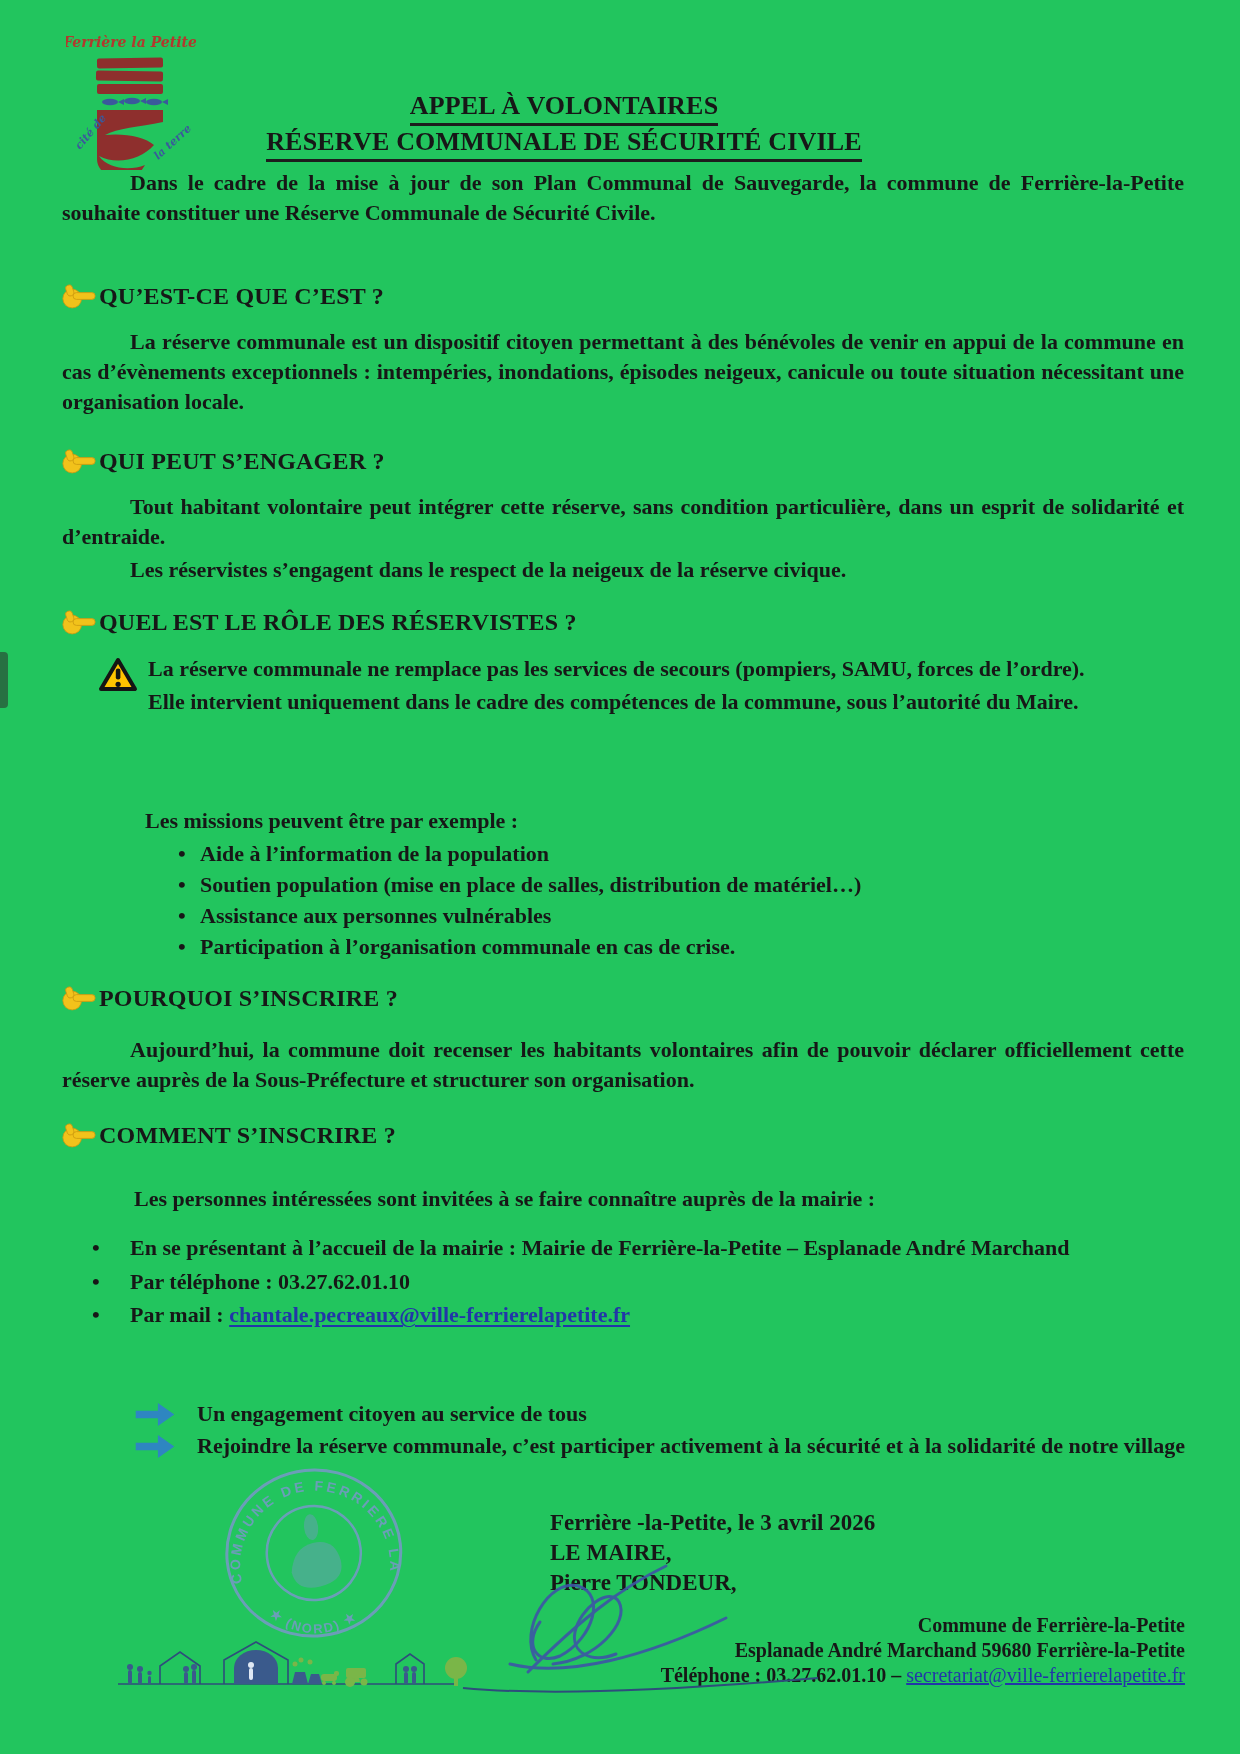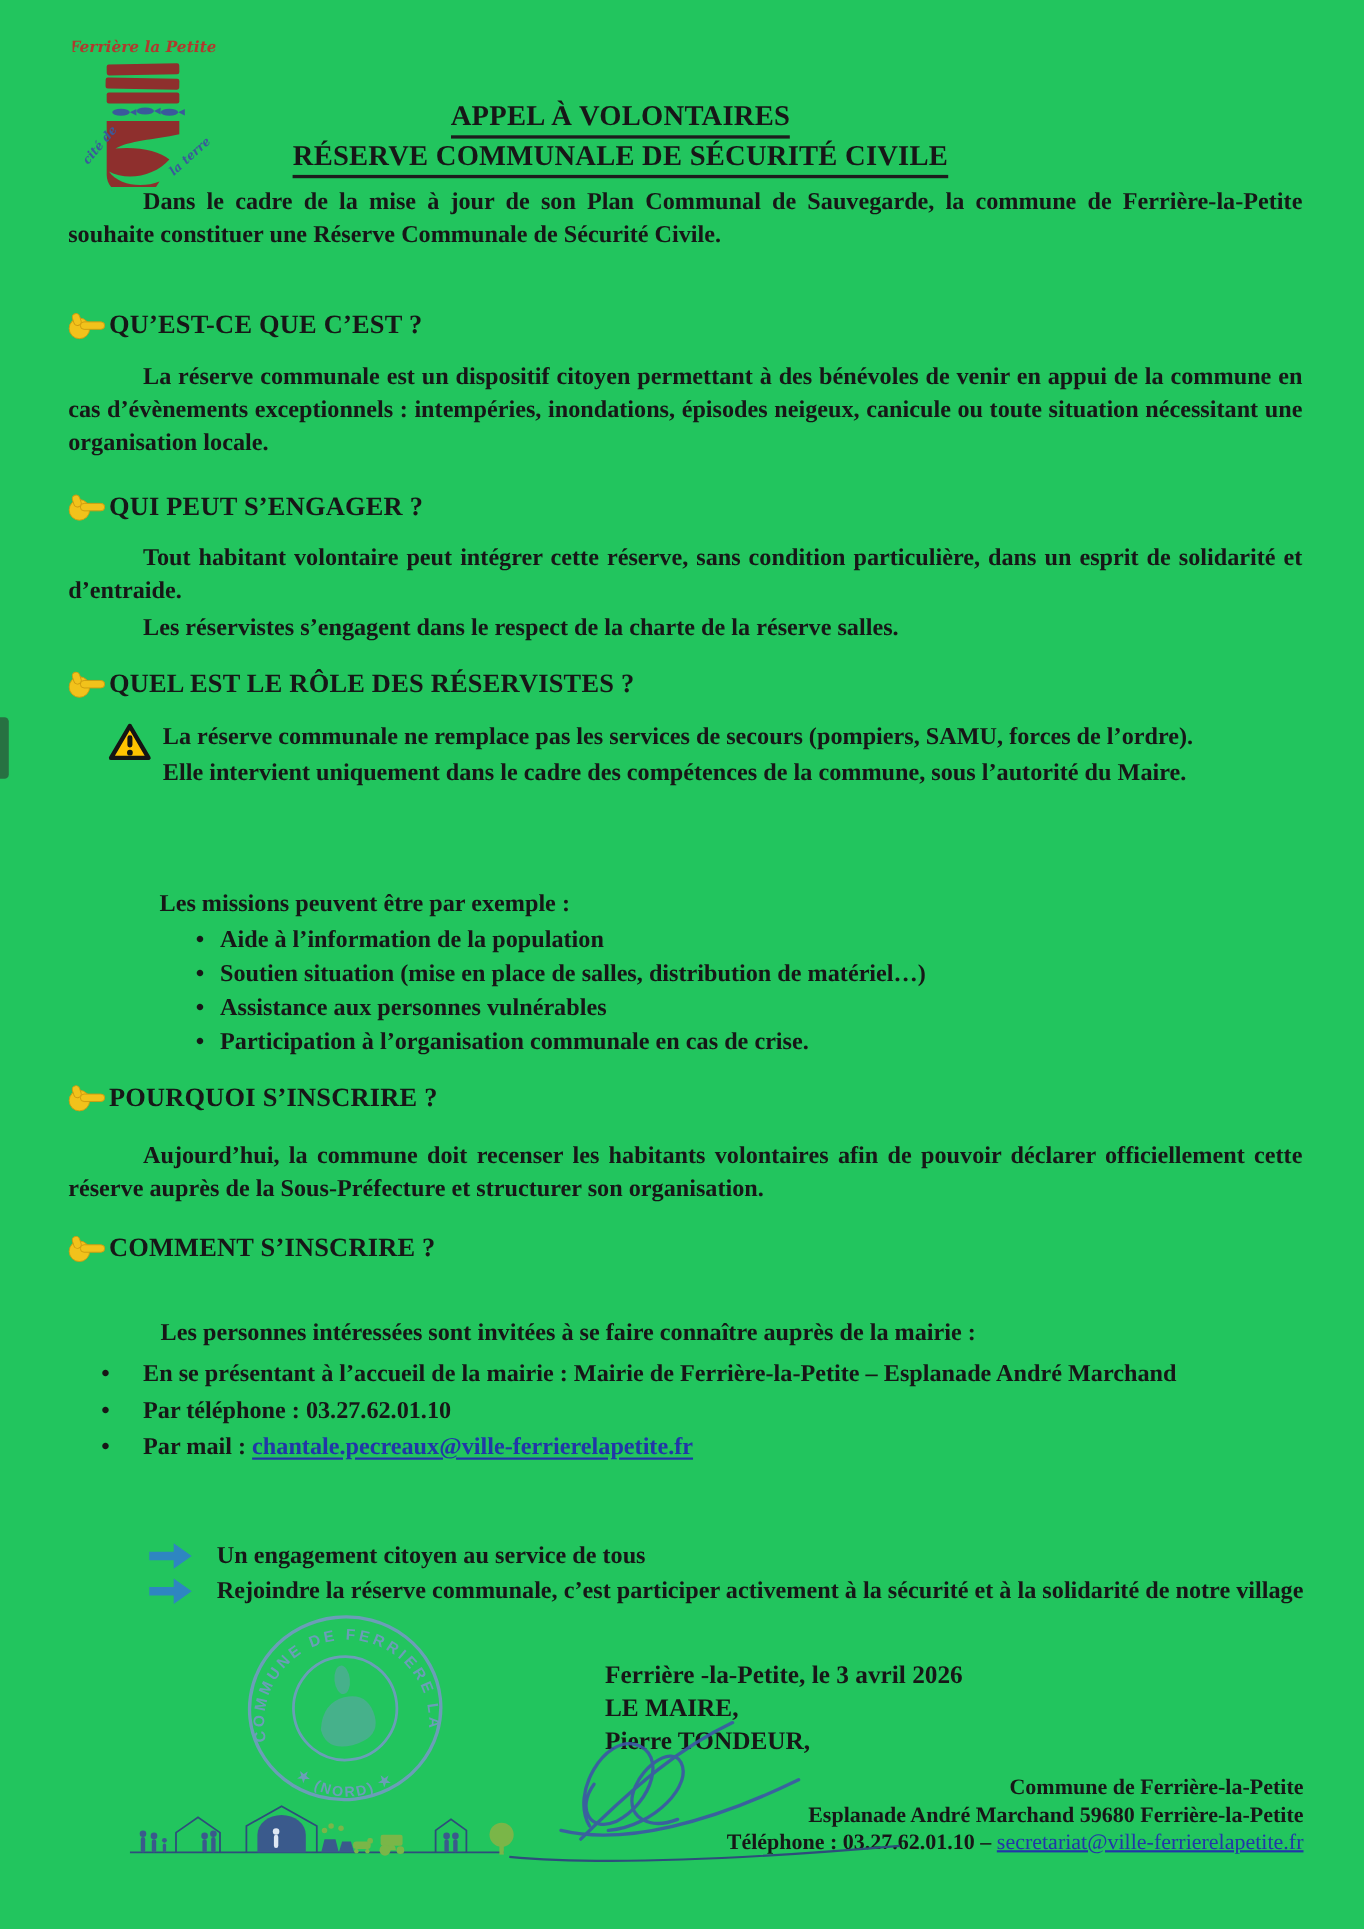--- a/index.html
+++ b/index.html
@@ -86,21 +86,21 @@
 
   <div class="abs head" style="left:62px;top:446px;">
     <svg class="ficon" viewBox="0 0 40 30">
       <ellipse cx="12" cy="18" rx="11" ry="11" fill="#F2C21B" stroke="#CE9B10" stroke-width="1"></ellipse>
       <rect x="5" y="2" width="8" height="13" rx="4" fill="#F2C21B" stroke="#CE9B10" stroke-width="1" transform="rotate(-18 9 8)"></rect>
       <rect x="13" y="11" width="26" height="8" rx="4" fill="#F2C21B" stroke="#CE9B10" stroke-width="1"></rect>
     </svg>
     <span>QUI PEUT S’ENGAGER ?</span>
   </div>
   <p class="abs col para indent" style="top:492px;margin:0;">Tout habitant volontaire peut intégrer cette réserve, sans condition particulière, dans un esprit de solidarité et d’entraide.</p>
-  <p class="abs col para indent" style="top:555px;margin:0;text-align:left;">Les réservistes s’engagent dans le respect de la charte de la réserve salles.</p>
+  <p class="abs col para indent" style="top:555px;margin:0;text-align:left;">Les réservistes s’engagent dans le respect de la neigeux de la réserve civique.</p>
 
   <div class="abs head" style="left:62px;top:607px;">
     <svg class="ficon" viewBox="0 0 40 30">
       <ellipse cx="12" cy="18" rx="11" ry="11" fill="#F2C21B" stroke="#CE9B10" stroke-width="1"></ellipse>
       <rect x="5" y="2" width="8" height="13" rx="4" fill="#F2C21B" stroke="#CE9B10" stroke-width="1" transform="rotate(-18 9 8)"></rect>
       <rect x="13" y="11" width="26" height="8" rx="4" fill="#F2C21B" stroke="#CE9B10" stroke-width="1"></rect>
     </svg>
     <span>QUEL EST LE RÔLE DES RÉSERVISTES ?</span>
   </div>
 
@@ -118,21 +118,21 @@
 
   <div class="abs" style="left:145px;top:806px;font-size:22px;line-height:30px;">Les missions peuvent être par exemple :</div>
 
   <div class="abs" style="left:178px;top:838px;width:960px;">
     <div class="m-row">
       <span class="m-dot">•</span>
       <span>Aide à l’information de la population</span>
     </div>
     <div class="m-row">
       <span class="m-dot">•</span>
-      <span>Soutien situation (mise en place de salles, distribution de matériel…)</span>
+      <span>Soutien population (mise en place de salles, distribution de matériel…)</span>
     </div>
     <div class="m-row">
       <span class="m-dot">•</span>
       <span>Assistance aux personnes vulnérables</span>
     </div>
     <div class="m-row">
       <span class="m-dot">•</span>
       <span>Participation à l’organisation communale en cas de crise.</span>
     </div>
   </div>
@@ -148,21 +148,21 @@
   <p class="abs col para indent" style="top:1035px;margin:0;">Aujourd’hui, la commune doit recenser les habitants volontaires afin de pouvoir déclarer officiellement cette réserve auprès de la Sous-Préfecture et structurer son organisation.</p>
 
   <div class="abs head" style="left:62px;top:1120px;">
     <svg class="ficon" viewBox="0 0 40 30">
       <ellipse cx="12" cy="18" rx="11" ry="11" fill="#F2C21B" stroke="#CE9B10" stroke-width="1"></ellipse>
       <rect x="5" y="2" width="8" height="13" rx="4" fill="#F2C21B" stroke="#CE9B10" stroke-width="1" transform="rotate(-18 9 8)"></rect>
       <rect x="13" y="11" width="26" height="8" rx="4" fill="#F2C21B" stroke="#CE9B10" stroke-width="1"></rect>
     </svg>
     <span>COMMENT S’INSCRIRE ?</span>
   </div>
-  <p class="abs col para indent" style="top:1180px;margin:16px;text-align:left;">Les personnes intéressées sont invitées à se faire connaître auprès de la mairie :</p>
+  <p class="abs col para indent" style="top:1180px;margin:4px;text-align:left;">Les personnes intéressées sont invitées à se faire connaître auprès de la mairie :</p>
 
   <div class="abs" style="left:88px;top:1232px;">
     <div class="c-row">
       <span class="c-dot">•</span>
       <div class="c-text">En se présentant à l’accueil de la mairie : Mairie de Ferrière-la-Petite – Esplanade André Marchand</div>
     </div>
     <div class="c-row" style="margin-top:3px;">
       <span class="c-dot">•</span>
       <div class="c-text" style="text-align:left;">Par téléphone : 03.27.62.01.10</div>
     </div>

